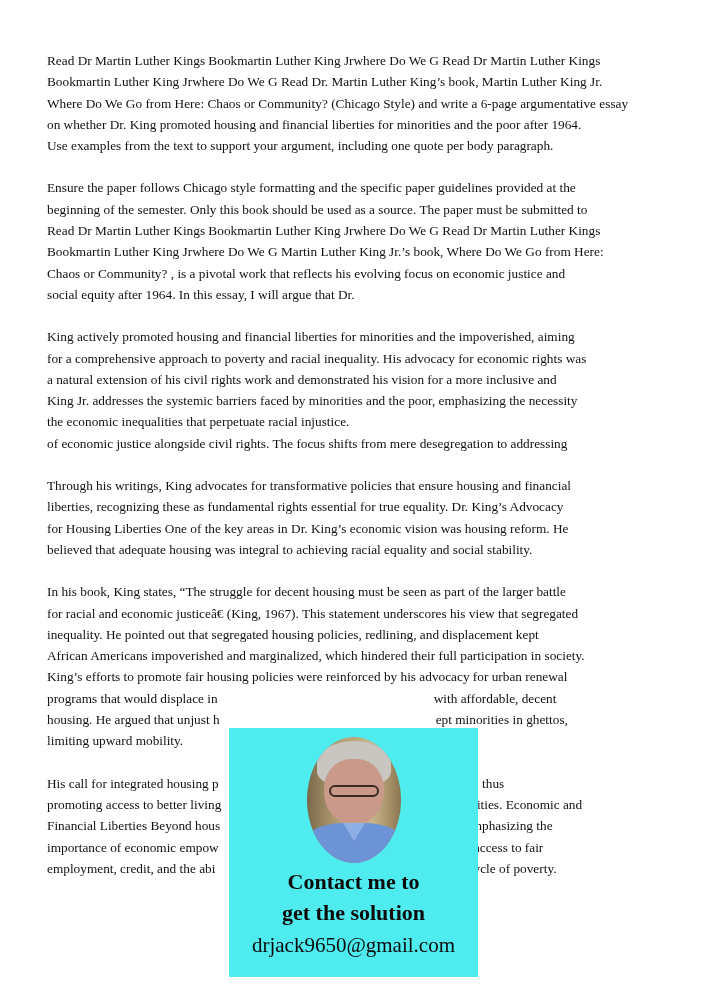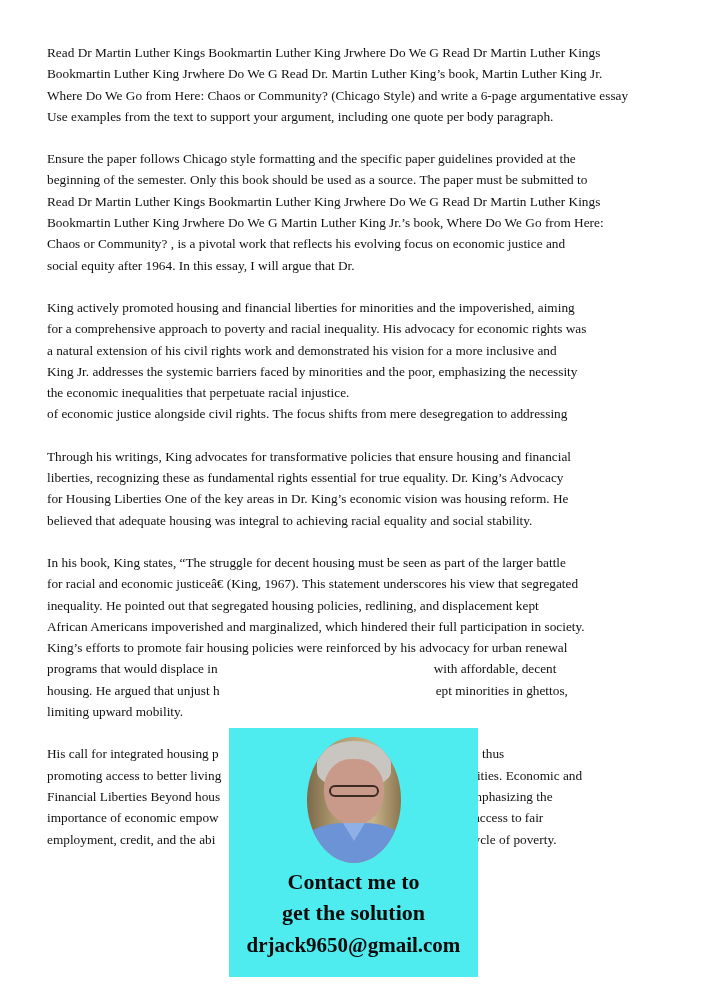--- a/index.html
+++ b/index.html
@@ -2,21 +2,21 @@
 <html><head>
 <meta charset="utf-8">
 <style>
   html, body { margin: 0; padding: 0; background: #ffffff; }
   body { width: 708px; height: 1000px; position: relative; overflow: hidden; }
   .doc {
     position: absolute; left: 47px; top: 34px; width: 640px;
     font-family: "Liberation Serif", serif;
     font-size: 13.3px; color: #111111;
   }
-  .para { margin: 8px 0 21px 0; }
+  .para { margin: 16px 0 21px 0; }
   .line { display: block; white-space: nowrap; height: 21.3px; line-height: 21.3px; }
   .promo {
     position: absolute; left: 229px; top: 728px; width: 249px; height: 249px;
     background: #4eebef;
   }
   .portrait {
     position: absolute; left: 78px; top: 9px; width: 94px; height: 126px;
     border-radius: 50%; overflow: hidden;
     background: linear-gradient(90deg, #7a6a4a 0%, #b09a70 30%, #c8b48a 70%, #8a7550 100%);
   }
@@ -27,31 +27,32 @@
   .collar { position:absolute; left:36px; top:86px; width:22px; height:18px; background:#8fb0e6; clip-path: polygon(0 0,100% 0,50% 100%); }
   .promo-title {
     position: absolute; left: 0; width: 249px; text-align: center;
     font-family: Liberation Serif, serif; font-weight: bold; font-size: 22px; color: #0b0b0b;
     line-height: 31px;
   }
   .t1 { top: 138px; }
   .t2 { top: 169px; }
   .promo-email {
     position: absolute; left: 0; top: 205px; width: 249px; text-align: center;
-    font-family: "Liberation Serif", serif; font-weight: bold; font-size: 21px; color: #0b0b0b;
+    font-family: "Liberation Serif", serif; font-weight: normal; font-size: 21px; color: #0b0b0b;
   }
 </style>
 </head>
 <body>
 
 <div class="doc">
   <p class="para">
     <span class="line">Read Dr Martin Luther Kings Bookmartin Luther King Jrwhere Do We G Read Dr Martin Luther Kings</span>
     <span class="line">Bookmartin Luther King Jrwhere Do We G Read Dr. Martin Luther King’s book, Martin Luther King Jr.</span>
     <span class="line">Where Do We Go from Here: Chaos or Community? (Chicago Style) and write a 6-page argumentative essay</span>
+    <span class="line">on whether Dr. King promoted housing and financial liberties for minorities and the poor after 1964.</span>
     <span class="line">Use examples from the text to support your argument, including one quote per body paragraph.</span>
   </p>
   <p class="para">
     <span class="line">Ensure the paper follows Chicago style formatting and the specific paper guidelines provided at the</span>
     <span class="line">beginning of the semester. Only this book should be used as a source. The paper must be submitted to</span>
     <span class="line">Read Dr Martin Luther Kings Bookmartin Luther King Jrwhere Do We G Read Dr Martin Luther Kings</span>
     <span class="line">Bookmartin Luther King Jrwhere Do We G Martin Luther King Jr.’s book, Where Do We Go from Here:</span>
     <span class="line">Chaos or Community? , is a pivotal work that reflects his evolving focus on economic justice and</span>
     <span class="line">social equity after 1964. In this essay, I will argue that Dr.</span>
   </p>

